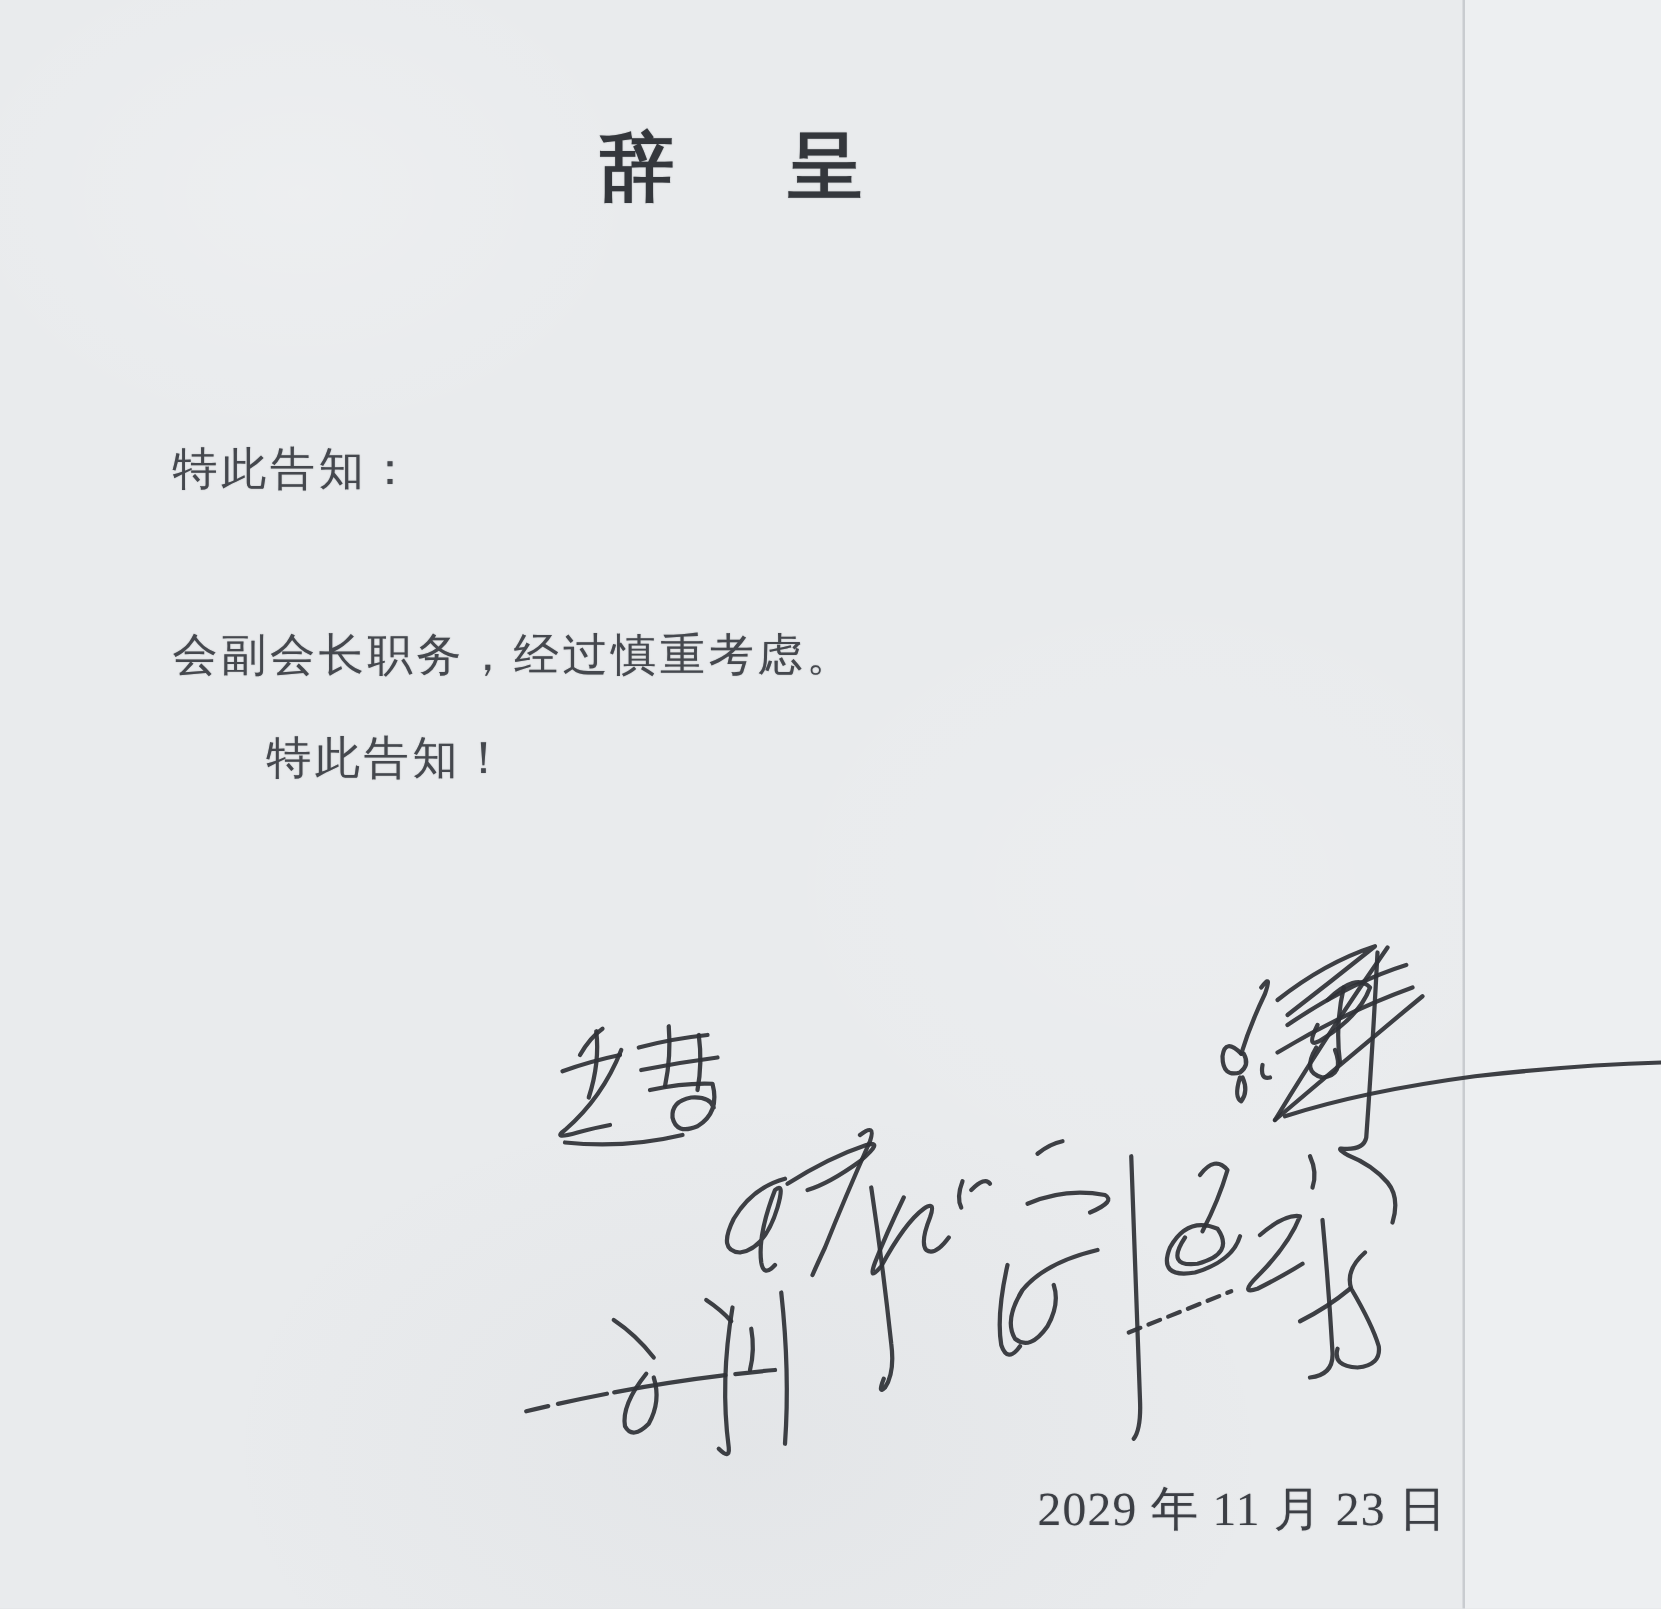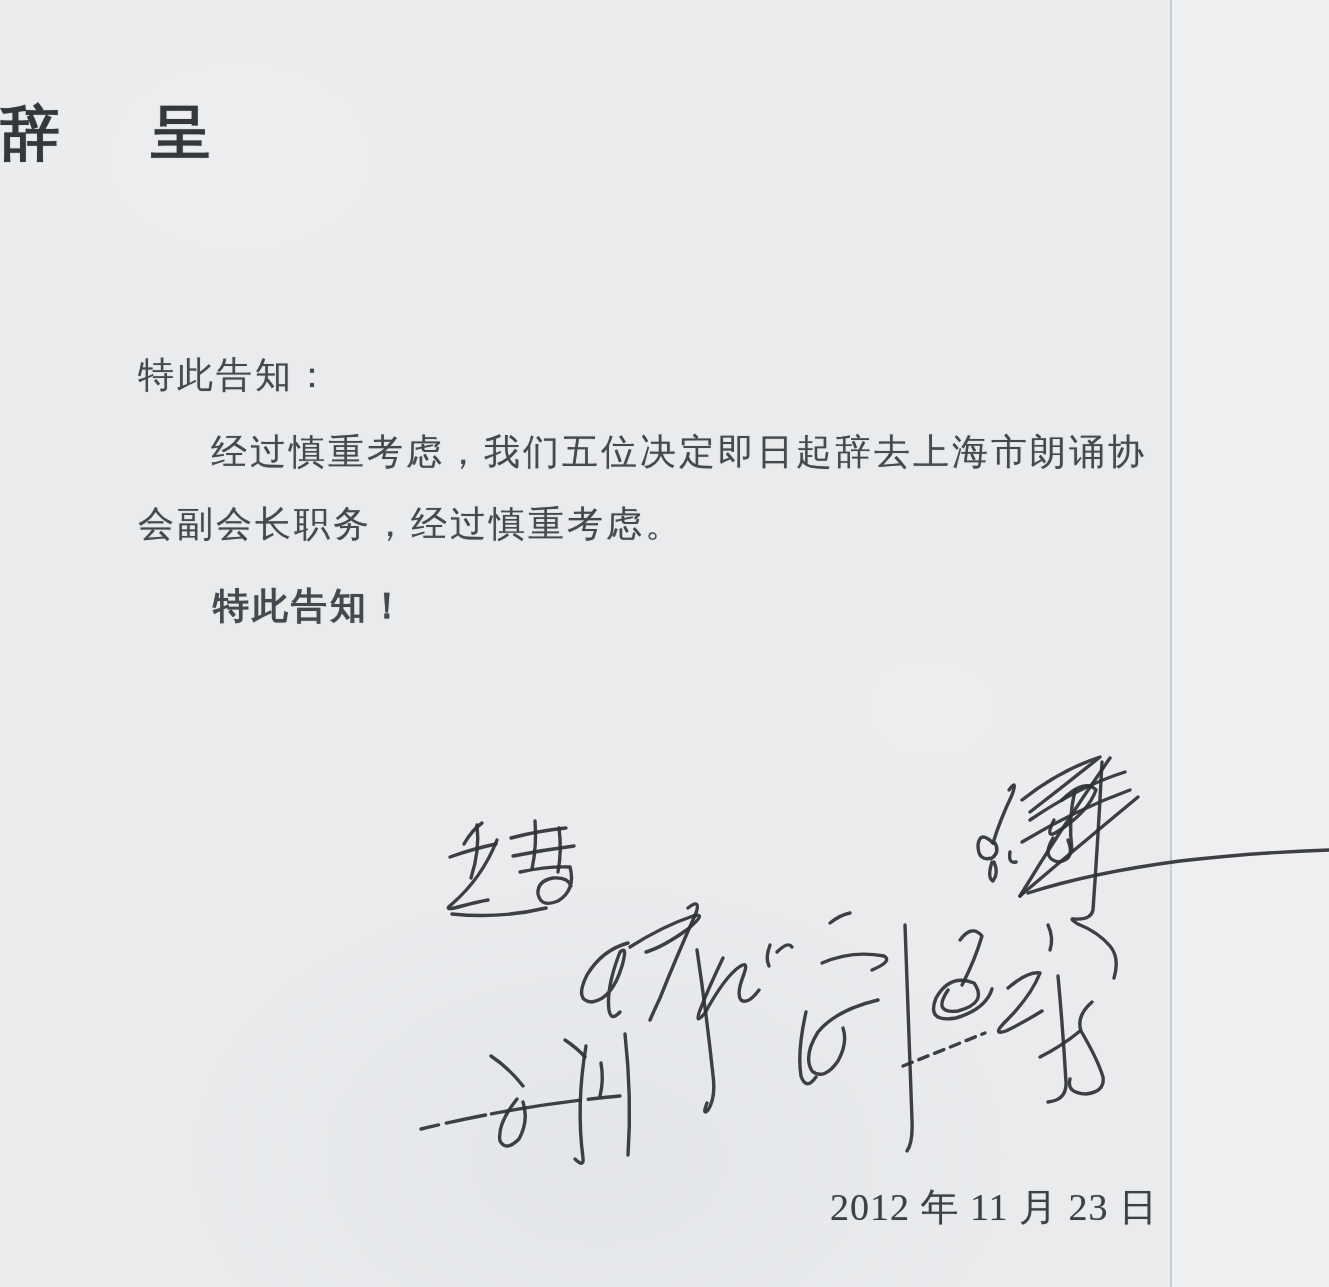--- a/index.html
+++ b/index.html
@@ -23,39 +23,40 @@
   .right-strip{
     position:absolute;top:0;left:1172px;right:0;bottom:0;
     background:#edeff1;
   }
   .scan-line{
     position:absolute;top:0;left:1170px;width:2px;height:100%;
     background:#c9ccd0;
   }
   .title{
     position:absolute;top:94px;left:0;width:1172px;
+    text-align:center;
     font-size:60px;font-weight:bold;
     color:#34373c;
     word-spacing:72px;
     letter-spacing:2px;
     text-shadow:0 0 1px rgba(52,55,60,0.5);
     white-space:nowrap;
   }
   .bodytext{
     position:absolute;
     color:#45484e;
     font-size:36px;
     letter-spacing:3px;
     text-shadow:0 0 1px rgba(64,68,74,0.45);
     white-space:nowrap;
   }
   .salutation{left:138px;top:351px;}
   .line1{left:211px;top:428px;}
   .line2{left:138px;top:500px;}
-  .closing{left:213px;top:582px;font-weight:bold;}
+  .closing{left:213px;top:582px;}
   .date{
     position:absolute;left:830px;top:1182px;
     color:#3c3f45;
     font-size:38px;
     letter-spacing:1px;
     text-shadow:0 0 1px rgba(60,63,69,0.4);
     white-space:nowrap;
   }
   svg.ink{position:absolute;top:0;left:0;}
   svg.ink path{
@@ -71,25 +72,24 @@
 <body>
 
 <div id="page">
 
   <div class="right-strip"></div>
   <div class="scan-line"></div>
 
   <div class="title">辞 呈</div>
 
   <div class="bodytext salutation">特此告知：</div>
-  <div class="bodytext line1">经过慎重考虑，我们五位决定即日起辞去上海市朗诵协</div>
   <div class="bodytext line2">会副会长职务，经过慎重考虑。</div>
   <div class="bodytext closing">特此告知！</div>
 
-  <div class="date">2012 年 11 月 23 日</div>
+  <div class="date">2029 年 11 月 23 日</div>
 
   <svg class="ink" width="1329" height="1287" viewBox="0 0 1329 1287">
 
     <g>
       <path d="M464,844 Q472,830 482,823"></path>
       <path d="M450,857 Q472,849 496,844"></path>
       <path d="M477,825 Q480,850 471,878"></path>
       <path d="M497,840 Q482,878 452,904 Q441,912 462,906 Q477,902 488,900"></path>
       <path d="M452,914 Q500,919 546,908"></path>
       <path d="M511,838 Q537,831 566,828"></path>

